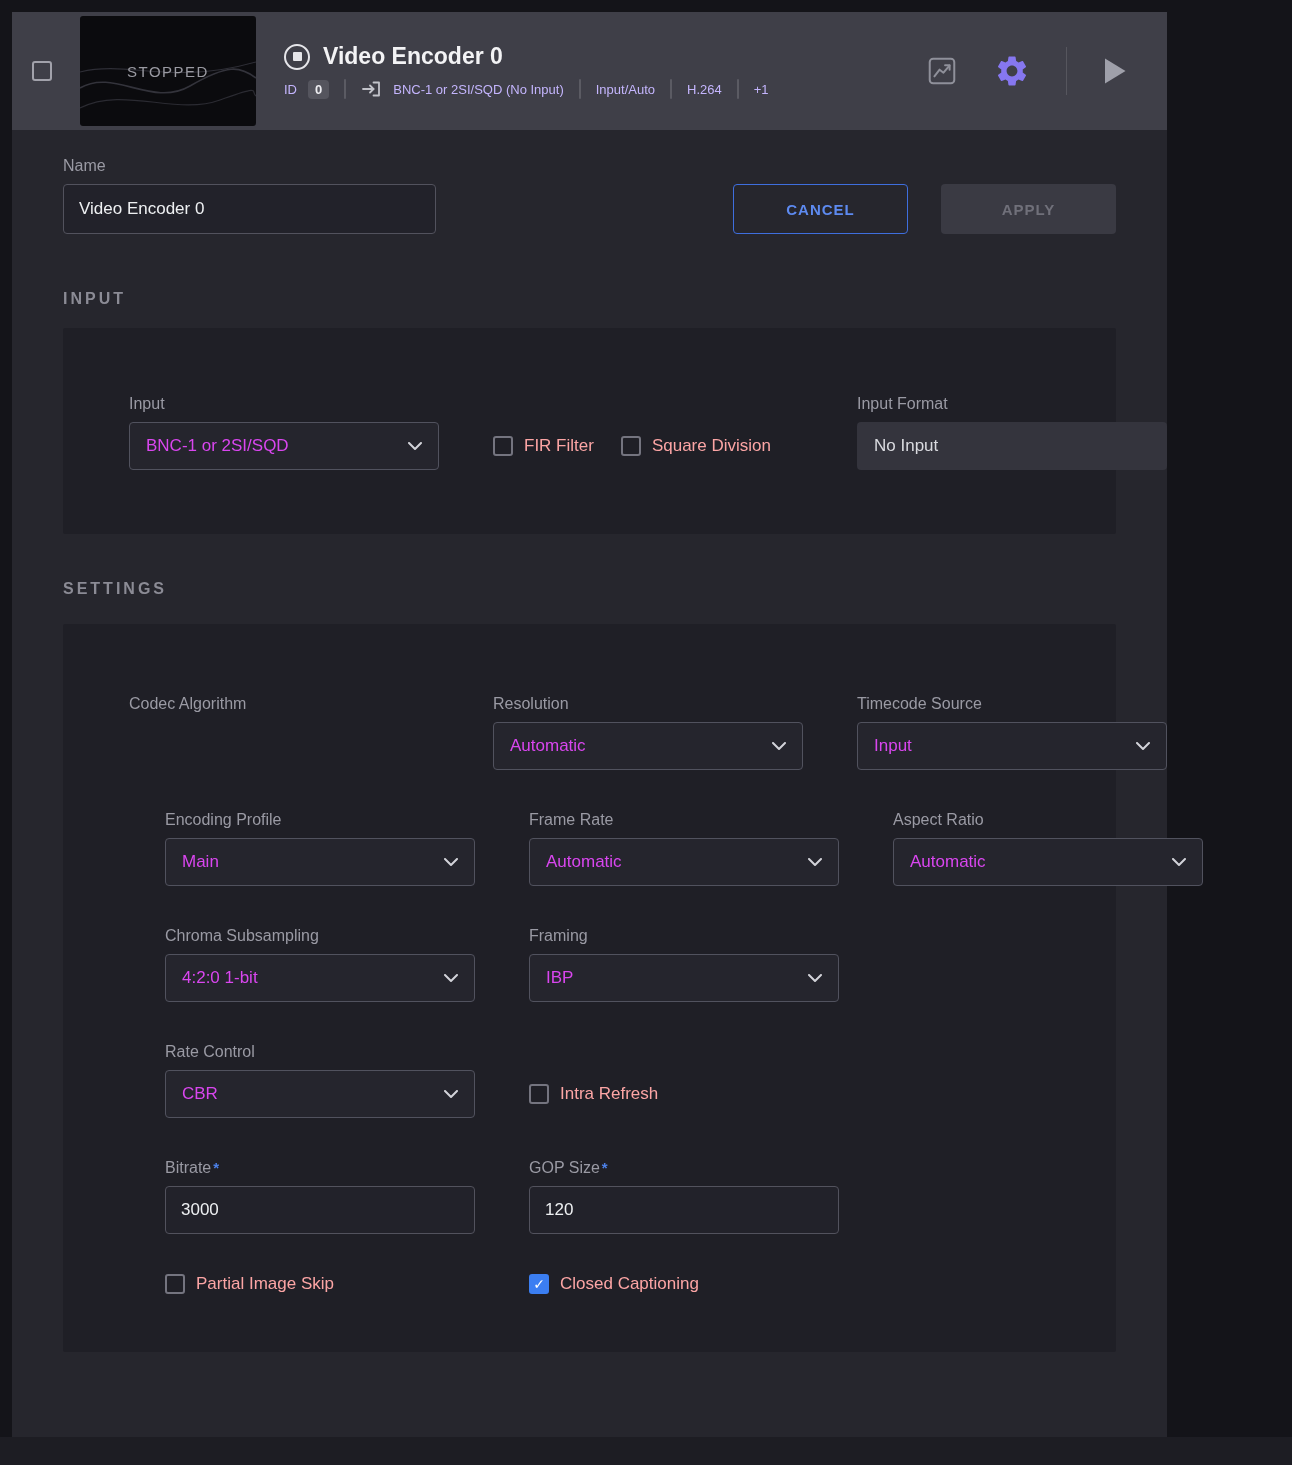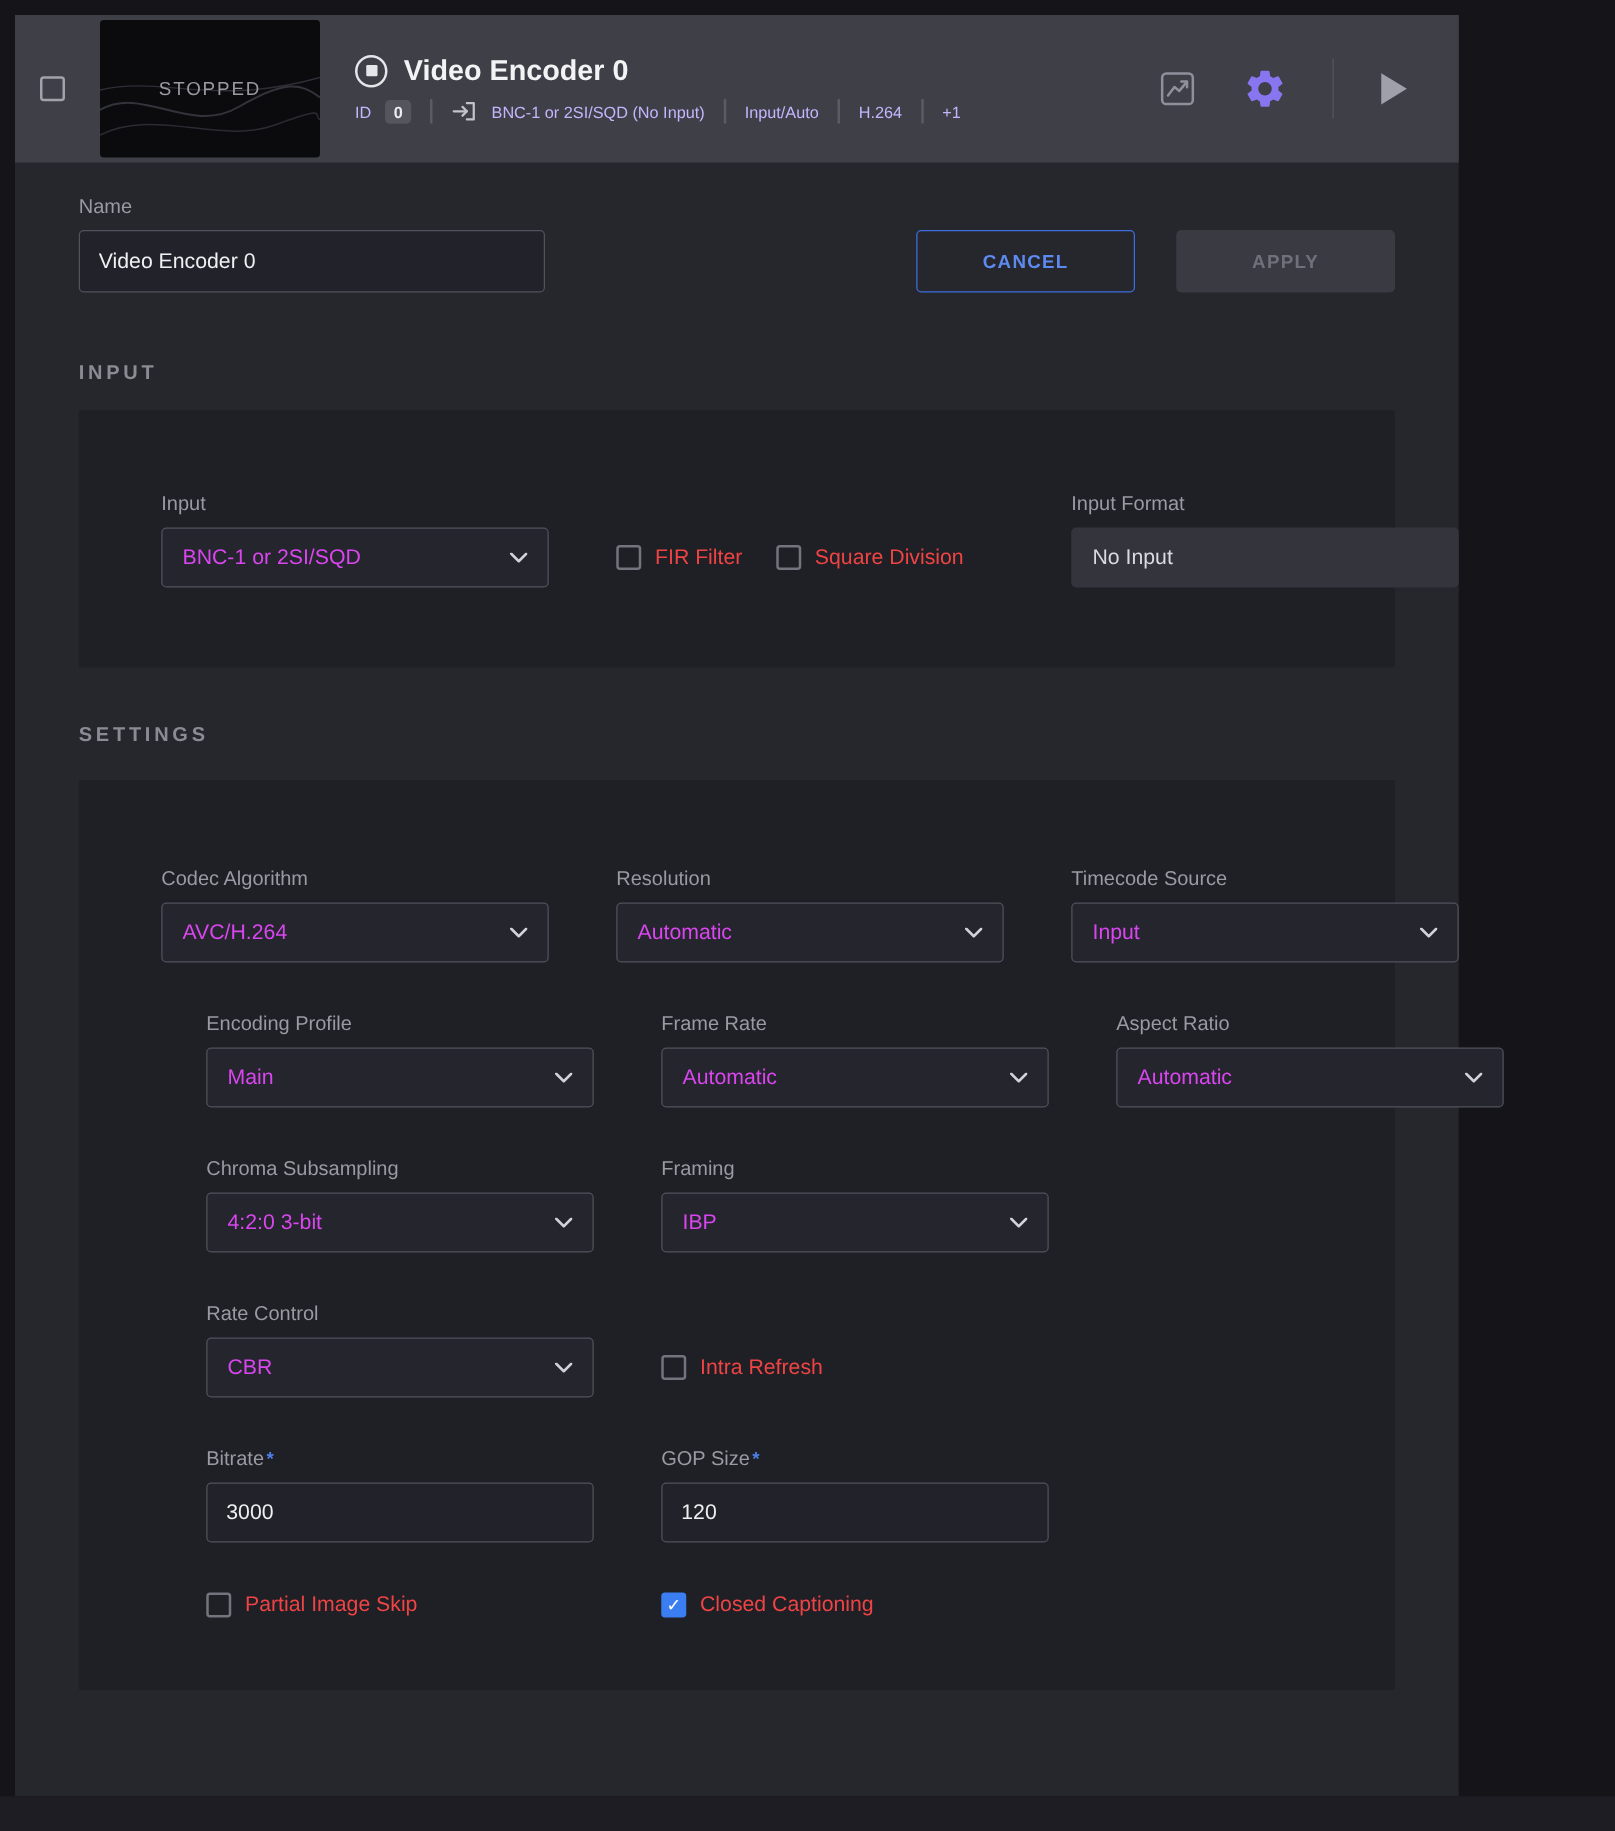--- a/index.html
+++ b/index.html
@@ -57,21 +57,21 @@
   .select-value { font-size: 17px; color: #d946ef; }
   .chevron { display: flex; align-items: center; }
 
   .readonly-box { height: 48px; width: 100%; background: #34343d; border-radius: 4px; display: flex; align-items: center; padding: 16px 17px; font-size: 17px; color: #dadbe0; }
 
   .checkbox { display: inline-flex; align-items: center; gap: 11px; cursor: pointer; }
   .cb-box { width: 20px; height: 20px; border: 2px solid #74747f; border-radius: 3px; background: transparent; display: flex; align-items: center; justify-content: center; flex: none; }
   .cb-box .tick { display: none; color: #ffffff; font-size: 14px; font-weight: 700; line-height: 1; }
   .cb-box.checked { background: #3b7ef2; border-color: #3b7ef2; }
   .cb-box.checked .tick { display: block; }
-  .cb-label { font-size: 17px; color: #ef4444; white-space: nowrap; }
+  .cb-label { font-size: 17px; color: #fca5a5; white-space: nowrap; }
 
   .checkbox-line { height: 48px; display: flex; align-items: center; gap: 27px; }
   .settings-checkbox-row { margin-top: 78px; }
   .req { color: #4c80e8; font-size: 15px; font-weight: 700; margin-left: 2px; vertical-align: top; }
 </style>
 </head>
 <body>
 
 <div class="frame">
   <div class="card">
@@ -182,28 +182,20 @@
           </div>
         </div>
       </section>
 
       <h2 class="section-title settings-title">SETTINGS</h2>
       <section class="panel settings-panel">
 
         <div class="grid-row">
           <div class="field">
             <div class="field-label">Codec Algorithm</div>
-            <div class="select">
-              <span class="select-value">AVC/H.264</span>
-              <span class="chevron">
-                  <svg width="14" height="9" viewBox="0 0 14 9">
-                    <path d="M1 1l6 6 6-6" fill="none" stroke="#d2d3d9" stroke-width="2" stroke-linecap="round" stroke-linejoin="round"></path>
-                  </svg>
-                </span>
-            </div>
           </div>
           <div class="field">
             <div class="field-label">Resolution</div>
             <div class="select">
               <span class="select-value">Automatic</span>
               <span class="chevron">
                   <svg width="14" height="9" viewBox="0 0 14 9">
                     <path d="M1 1l6 6 6-6" fill="none" stroke="#d2d3d9" stroke-width="2" stroke-linecap="round" stroke-linejoin="round"></path>
                   </svg>
                 </span>
@@ -255,21 +247,21 @@
                   </svg>
                 </span>
             </div>
           </div>
         </div>
 
         <div class="grid-row">
           <div class="field">
             <div class="field-label">Chroma Subsampling</div>
             <div class="select">
-              <span class="select-value">4:2:0 3-bit</span>
+              <span class="select-value">4:2:0 1-bit</span>
               <span class="chevron">
                   <svg width="14" height="9" viewBox="0 0 14 9">
                     <path d="M1 1l6 6 6-6" fill="none" stroke="#d2d3d9" stroke-width="2" stroke-linecap="round" stroke-linejoin="round"></path>
                   </svg>
                 </span>
             </div>
           </div>
           <div class="field">
             <div class="field-label">Framing</div>
             <div class="select">

